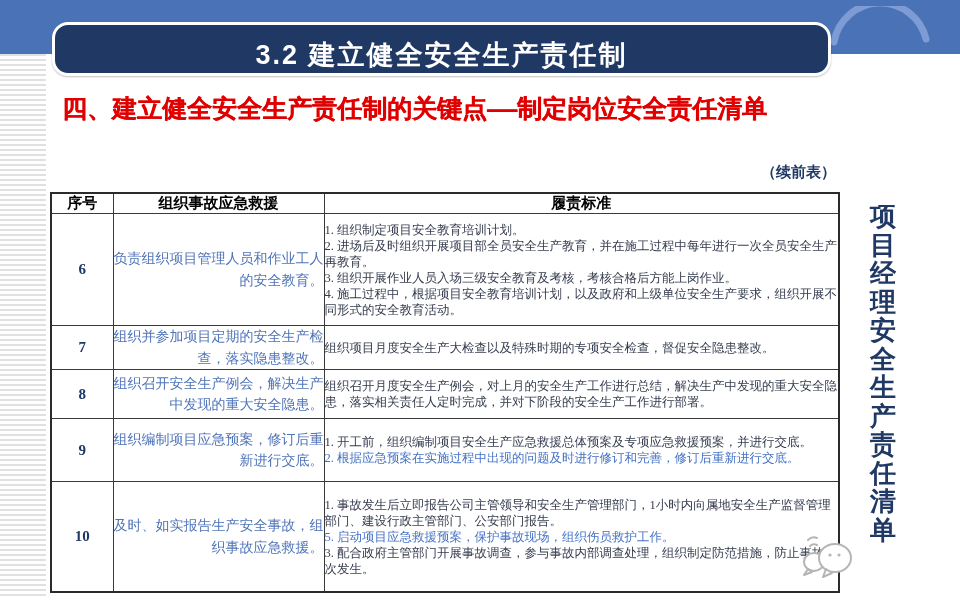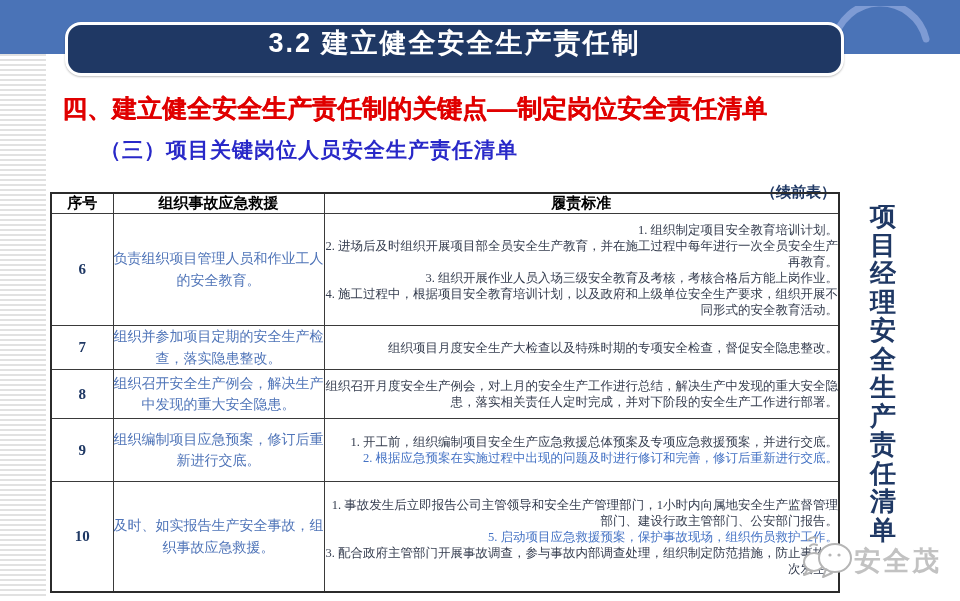--- a/index.html
+++ b/index.html
@@ -9,44 +9,44 @@
 
   
   .top-band{position:absolute;left:0;top:0;width:960px;height:54px;background:#4a73b7;}
   .arc{position:absolute;right:28px;top:6px;}
 
   
   .stripes{position:absolute;left:0;top:54px;width:46px;height:542px;
            background:repeating-linear-gradient(to bottom,#e1e1e1 0 2px,#ffffff 2px 5px);}
 
   
-  .banner{position:absolute;left:65px;top:22px;width:773px;height:48px;background:#1f3864;
-          border:3px solid #ffffff;border-radius:16px;display:flex;align-items:flex-start;justify-content:center;
+  .banner{position:absolute;left:52px;top:22px;width:773px;height:48px;background:#1f3864;
+          border:3px solid #ffffff;border-radius:16px;display:flex;align-items:flex-end;justify-content:center;
           box-shadow:0 1px 2px rgba(0,0,0,.25);}
   .banner span{color:#ffffff;font-size:27px;font-weight:bold;letter-spacing:2px;}
 
   .red-title{position:absolute;left:62px;top:92px;width:790px;color:#e00000;
              font-family:Liberation Mono, monospace;font-weight:bold;font-size:25px;letter-spacing:0px;
              text-shadow:0.6px 0 0 #e00000;}
   .sub-title{position:absolute;left:100px;top:136px;width:700px;color:#2828c8;
              font-weight:bold;font-size:21px;letter-spacing:1px;}
   .note{position:absolute;left:50px;top:163px;width:786px;text-align:right;color:#1f3864;
-        font-weight:bold;font-size:15px;margin-top:20px;}
+        font-weight:bold;font-size:15px;}
 
   
   .resp-table{position:absolute;left:50px;top:192px;width:788px;border-collapse:collapse;
               table-layout:fixed;border:2px solid #2b2b2b;}
   .resp-table th,.resp-table td{border:1.5px solid #3a3a3a;vertical-align:middle;padding:0;}
   .resp-table thead tr{height:20px;}
   .resp-table th{font-family:Liberation Serif, serif;font-size:15px;font-weight:bold;color:#000;}
   .no-cell{text-align:center;font-family:"Liberation Serif",serif;font-weight:bold;
            font-size:15px;color:#1f3864;}
-  .content-cell{text-align:center;font-family:"Liberation Serif",serif;font-size:14px;
+  .content-cell{text-align:right;font-family:"Liberation Serif",serif;font-size:14px;
                 color:#4f74b8;line-height:1.55;padding:2px 6px;}
-  .std-cell{padding:3px 8px;text-align:right;}
+  .std-cell{padding:3px 8px;}
   .std-item{font-family:"Liberation Serif",serif;font-size:12.5px;line-height:16px;margin:0;}
   .std-dark{color:#343c4e;}
   .std-blue{color:#4472c4;}
   tbody tr:nth-child(1){height:112px;}
   tbody tr:nth-child(2){height:38px;}
   tbody tr:nth-child(3){height:49px;}
   tbody tr:nth-child(4){height:63px;}
   tbody tr:nth-child(5){height:110px;}
 
   
@@ -72,21 +72,20 @@
     </svg>
   </div>
 
   <div class="stripes"></div>
 
   <div class="banner">
     <span>3.2  建立健全安全生产责任制</span>
   </div>
 
   <div class="red-title">四、建立健全安全生产责任制的关键点——制定岗位安全责任清单</div>
-  <div class="sub-title">（三）项目关键岗位人员安全生产责任清单</div>
   <div class="note">（续前表）</div>
 
   <table class="resp-table">
     <colgroup>
       <col style="width:62px">
         <col style="width:211px">
         <col style="width:515px">
     </colgroup>
     <thead>
       <tr>
@@ -159,16 +158,15 @@
     <svg class="bubbles" width="54" height="48" viewBox="0 0 54 48">
       <path d="M8 6 q4 -4 9 -2" fill="none" stroke="#b5b5b5" stroke-width="2" stroke-linecap="round"></path>
       <path d="M10 12 q3 -3 7 -1" fill="none" stroke="#b5b5b5" stroke-width="2" stroke-linecap="round"></path>
       <ellipse cx="14" cy="28" rx="10" ry="9" fill="#ffffff" stroke="#b5b5b5" stroke-width="2"></ellipse>
       <path d="M8 35 l-4 6 l8 -3 z" fill="#ffffff" stroke="#b5b5b5" stroke-width="2" stroke-linejoin="round"></path>
       <ellipse cx="35" cy="24" rx="16" ry="14" fill="#ffffff" stroke="#b5b5b5" stroke-width="2"></ellipse>
       <path d="M26 35 l-3 8 l9 -4 z" fill="#ffffff" stroke="#b5b5b5" stroke-width="2" stroke-linejoin="round"></path>
       <circle cx="30" cy="21" r="1.6" fill="#b5b5b5"></circle>
       <circle cx="39" cy="21" r="1.6" fill="#b5b5b5"></circle>
     </svg>
-    <span class="wm">安全茂</span>
   </div>
 
 </div>
 
 </body></html>

